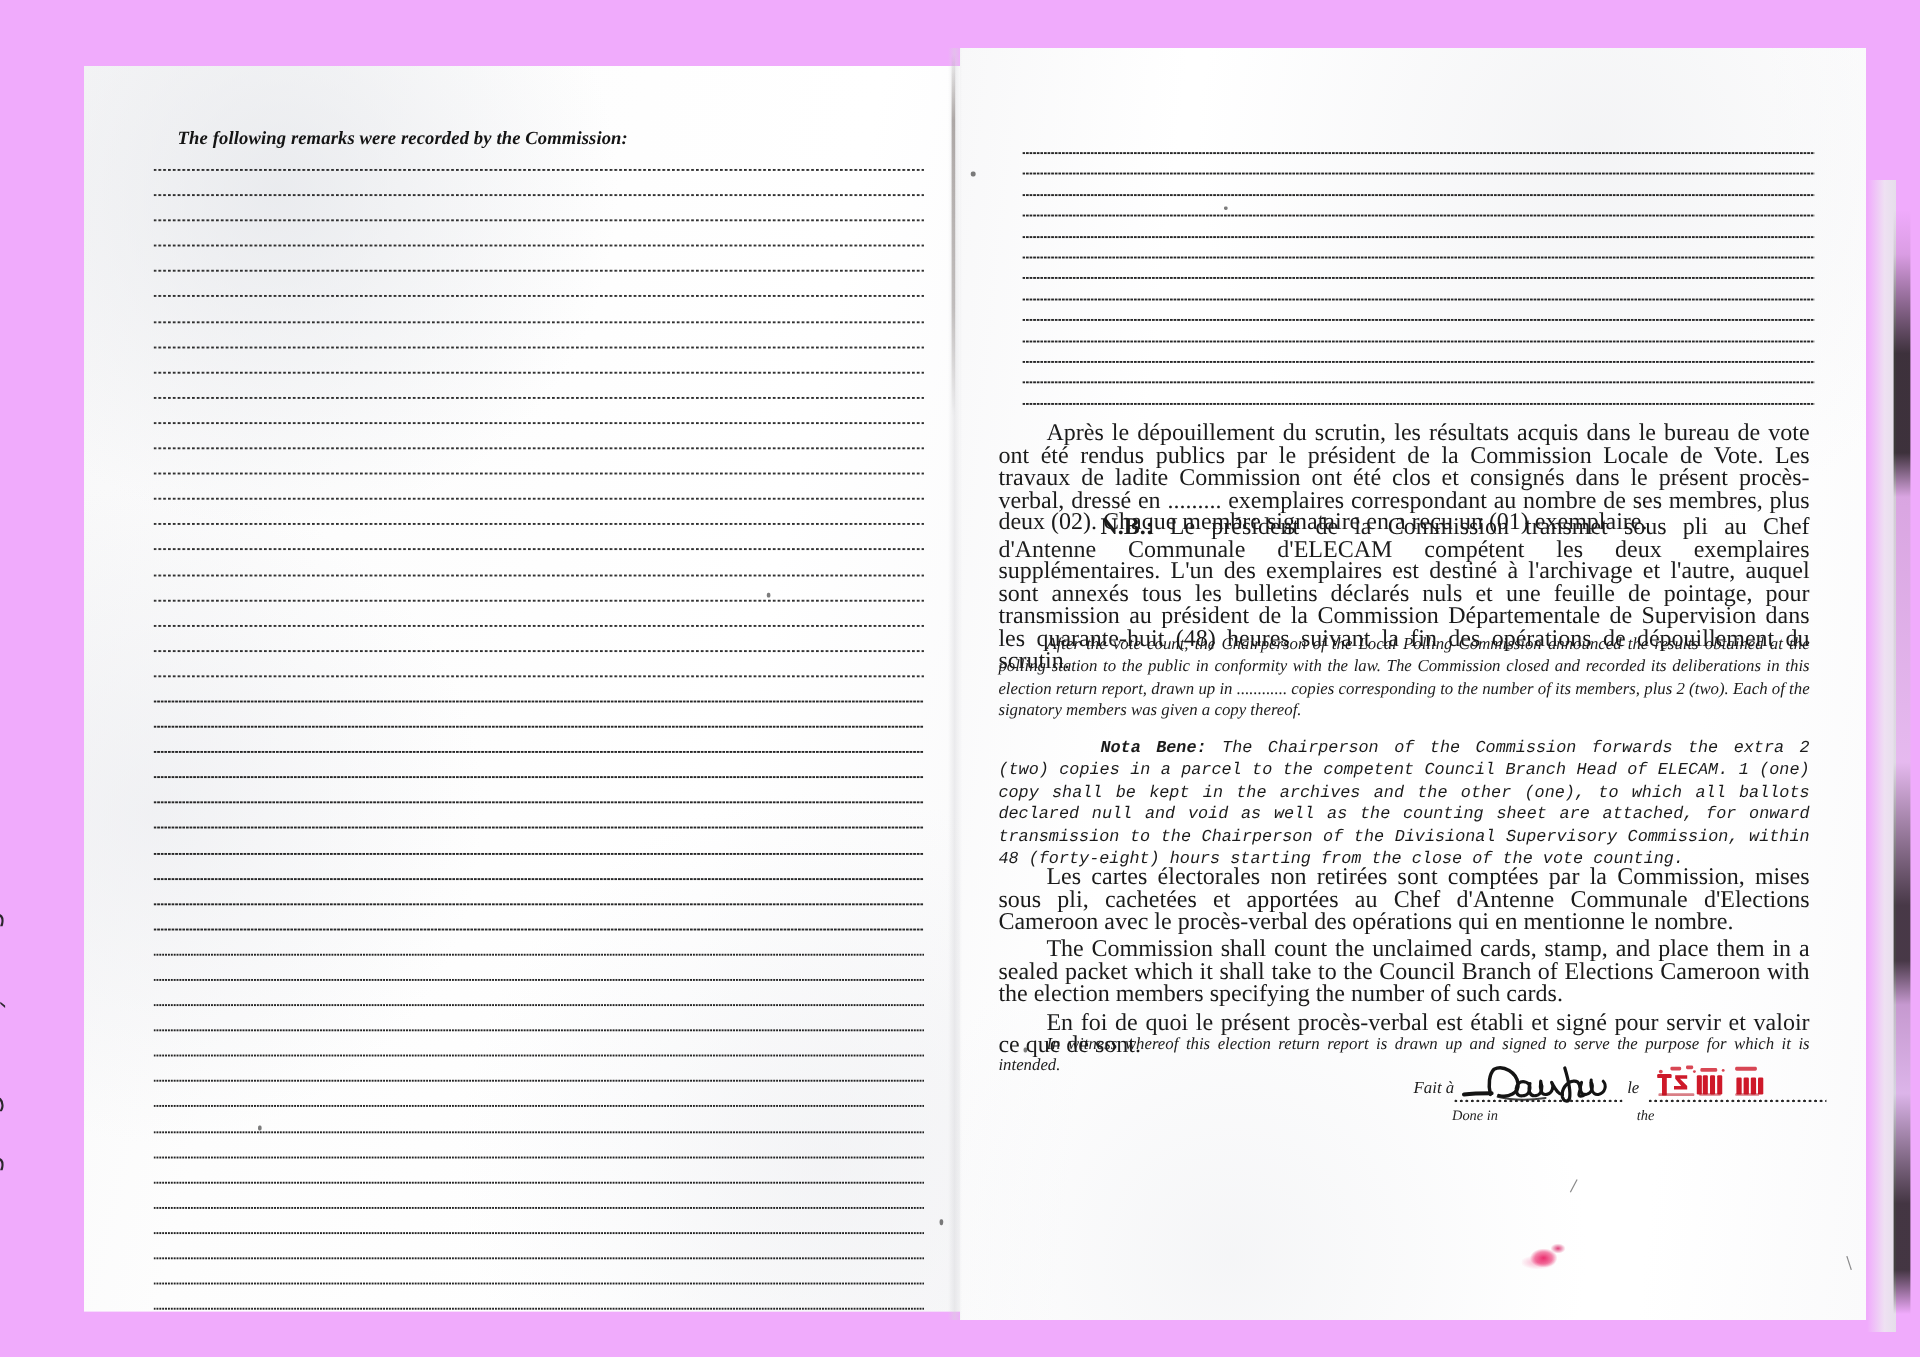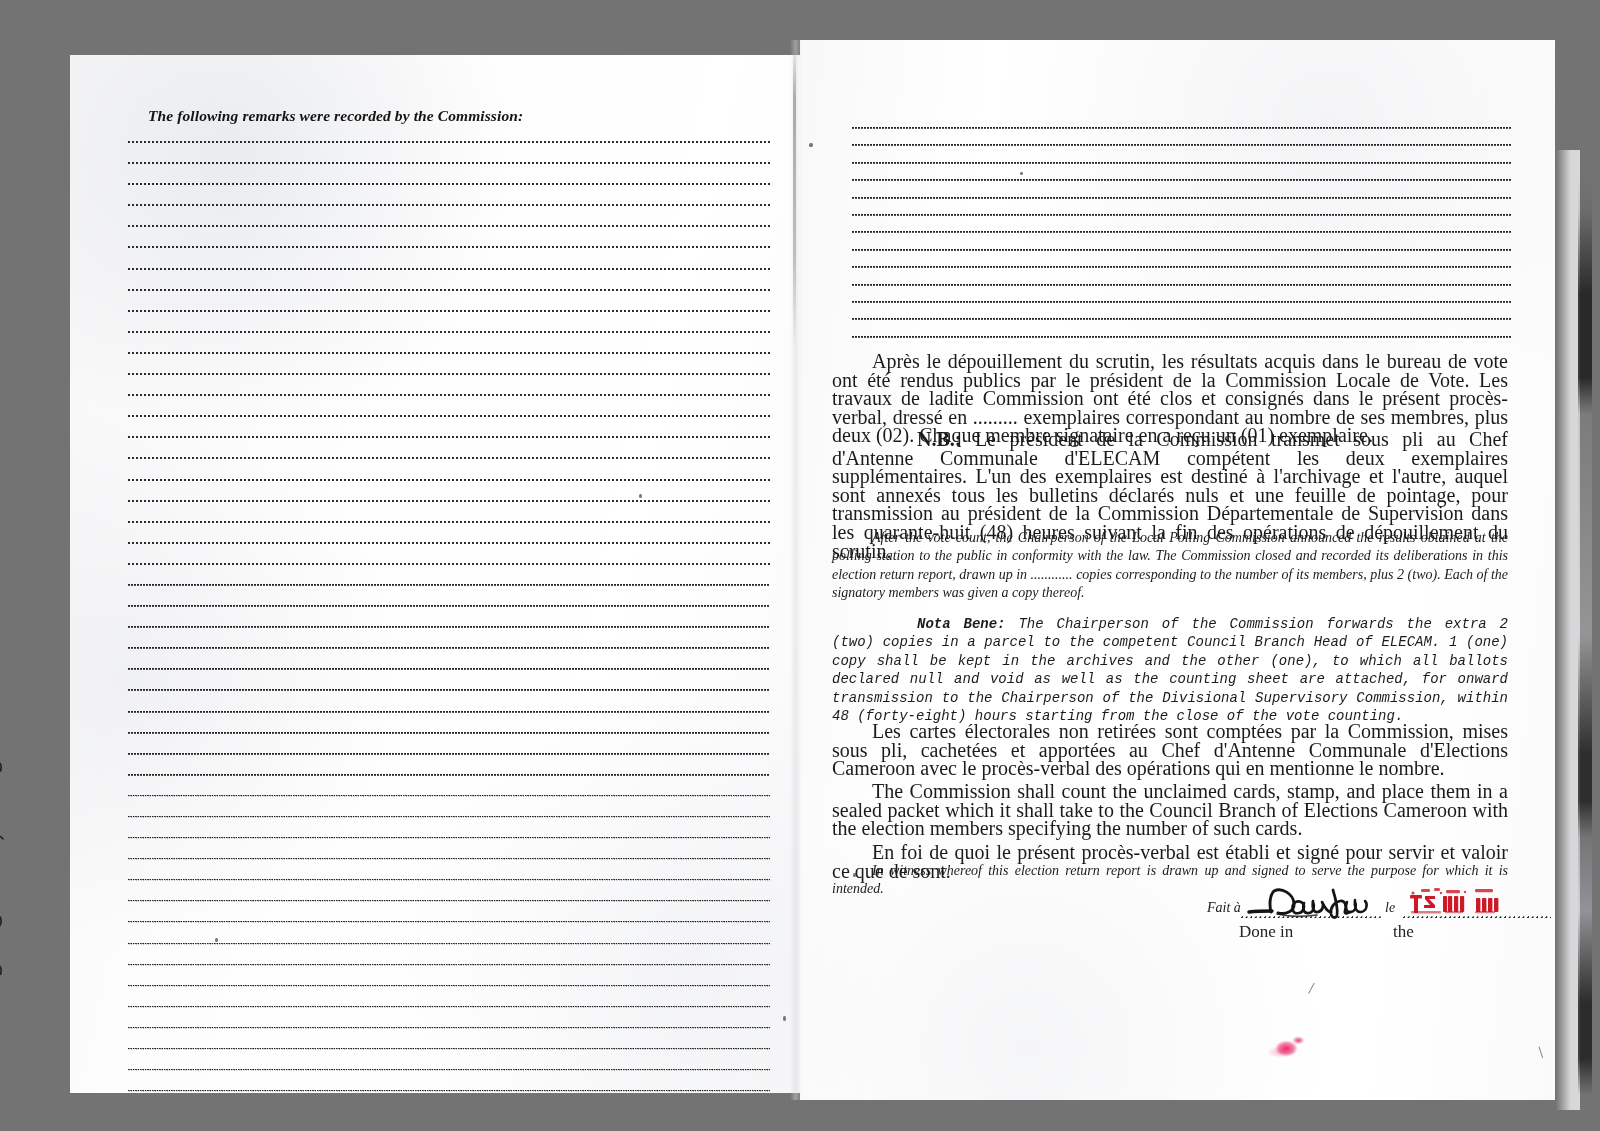--- a/index.html
+++ b/index.html
@@ -4,21 +4,21 @@
 <style>
   html, body {
     margin: 0;
     padding: 0;
     background: #ffffff;
   }
   .scan {
     position: relative;
     width: 1600px;
     height: 1131px;
-    background: #737373;
+    background: #f0abfc;
     overflow: hidden;
     font-family: "Liberation Serif", "DejaVu Serif", serif;
   }
 
   
   .sheet {
     position: absolute;
     background: #fdfdfd;
   }
   .sheet-left {
@@ -149,32 +149,33 @@
   #p-witness{ position: absolute; top: 862px; left: 0; width: 676px; }
 
   
   .sigblock {
     position: absolute;
     left: 1178px; top: 898px;
     width: 340px;
     font-size: 14px;
     color: #1b1b1b;
   }
-  .sigrow { position: relative; height: 26px; margin-left: 29px; }
+  .sigrow { position: relative; height: 26px; }
   .sig-label {
     position: absolute; top: 2px;
     font-family: "Liberation Serif", "DejaVu Serif", serif;
     font-style: italic;
     font-size: 14px;
   }
   .lbl-faita { left: 0; }
   .lbl-le { left: 178px; }
   .sub-label {
     position: absolute;
-    font-size: 17px;
+    font-size: 12px;
+    font-style: italic;
     top: 24px;
     color: #232323;
   }
   .lbl-donein { left: 32px; }
   .lbl-the { left: 186px; }
 
   .dotline {
     position: absolute;
     top: 18px;
     height: 3px;

